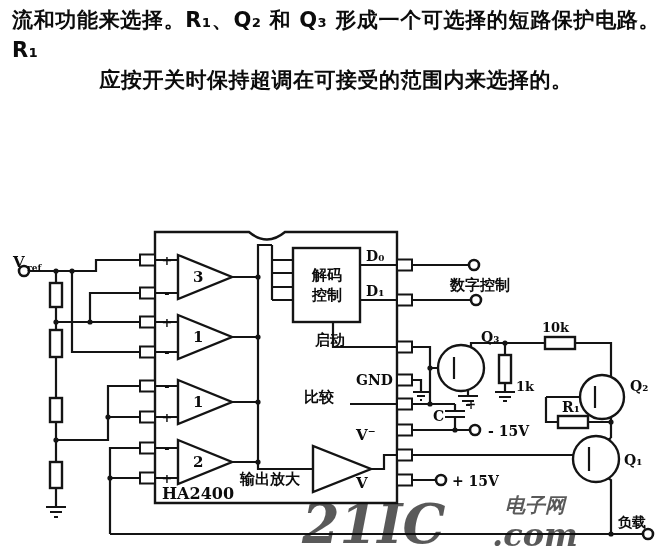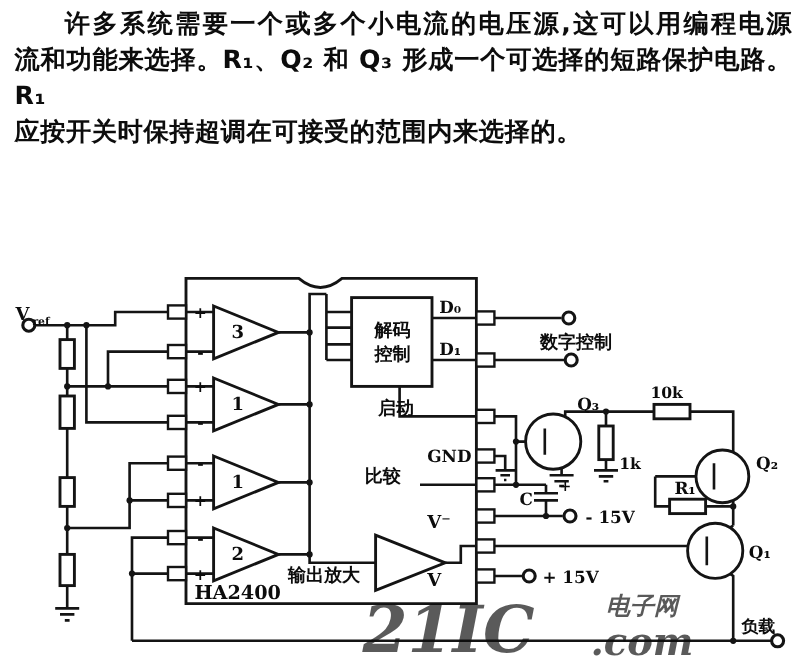--- a/index.html
+++ b/index.html
@@ -2,37 +2,36 @@
 <html><head>
 <meta charset="utf-8">
 <style>
   html,body{margin:0;padding:0;background:#ffffff;}
   body{position:relative;width:666px;height:551px;overflow:hidden;
        font-family:"DejaVu Sans",sans-serif;color:#0a0a0a;}
   .para{position:absolute;top:5px;left:12px;width:648px;
         font:bold 21px/30px "DejaVu Sans",sans-serif;color:#0c0c0c;letter-spacing:.5px;}
   .jline{text-align:justify;text-align-last:justify;}
   .first{text-indent:42px;}
-  .lastline{text-align:left;}
+  .lastline{text-align:center;}
   svg{position:absolute;left:0;top:225px;}
   svg text{fill:#0c0c0c;}
   .serif{font-family:"DejaVu Serif",serif;font-weight:bold;}
   .cjk{font-family:"DejaVu Sans",sans-serif;font-weight:bold;}
   .wire{stroke:#141414;stroke-width:2.2;fill:none;}
   .thick{stroke:#141414;stroke-width:2.4;fill:#ffffff;}
   .pin{fill:#ffffff;stroke:#141414;stroke-width:2;}
   .dot{fill:#141414;}
   .term{fill:#ffffff;stroke:#141414;stroke-width:2.6;}
   .wm{font-family:"DejaVu Serif",serif;font-style:italic;font-weight:bold;opacity:.68;}
 </style>
 </head>
 <body>
 
 <div class="para">
-  <div class="jline first">许多系统需要一个或多个小电流的电压源,这可以用编程电源</div>
   <div class="jline">流和功能来选择。R₁、Q₂ 和 Q₃ 形成一个可选择的短路保护电路。R₁</div>
   <div class="lastline">应按开关时保持超调在可接受的范围内来选择的。</div>
 </div>
 
 <svg width="666" height="326" viewBox="0 225 666 326">
 
   <path class="wire" d="
     M29,271 H96 V260 H140
     M56,271 V283 M56,307 V330 M56,357 V398 M56,422 V462 M56,488 V507
     M46,507 H66 M50,512 H62 M54,517 H58

